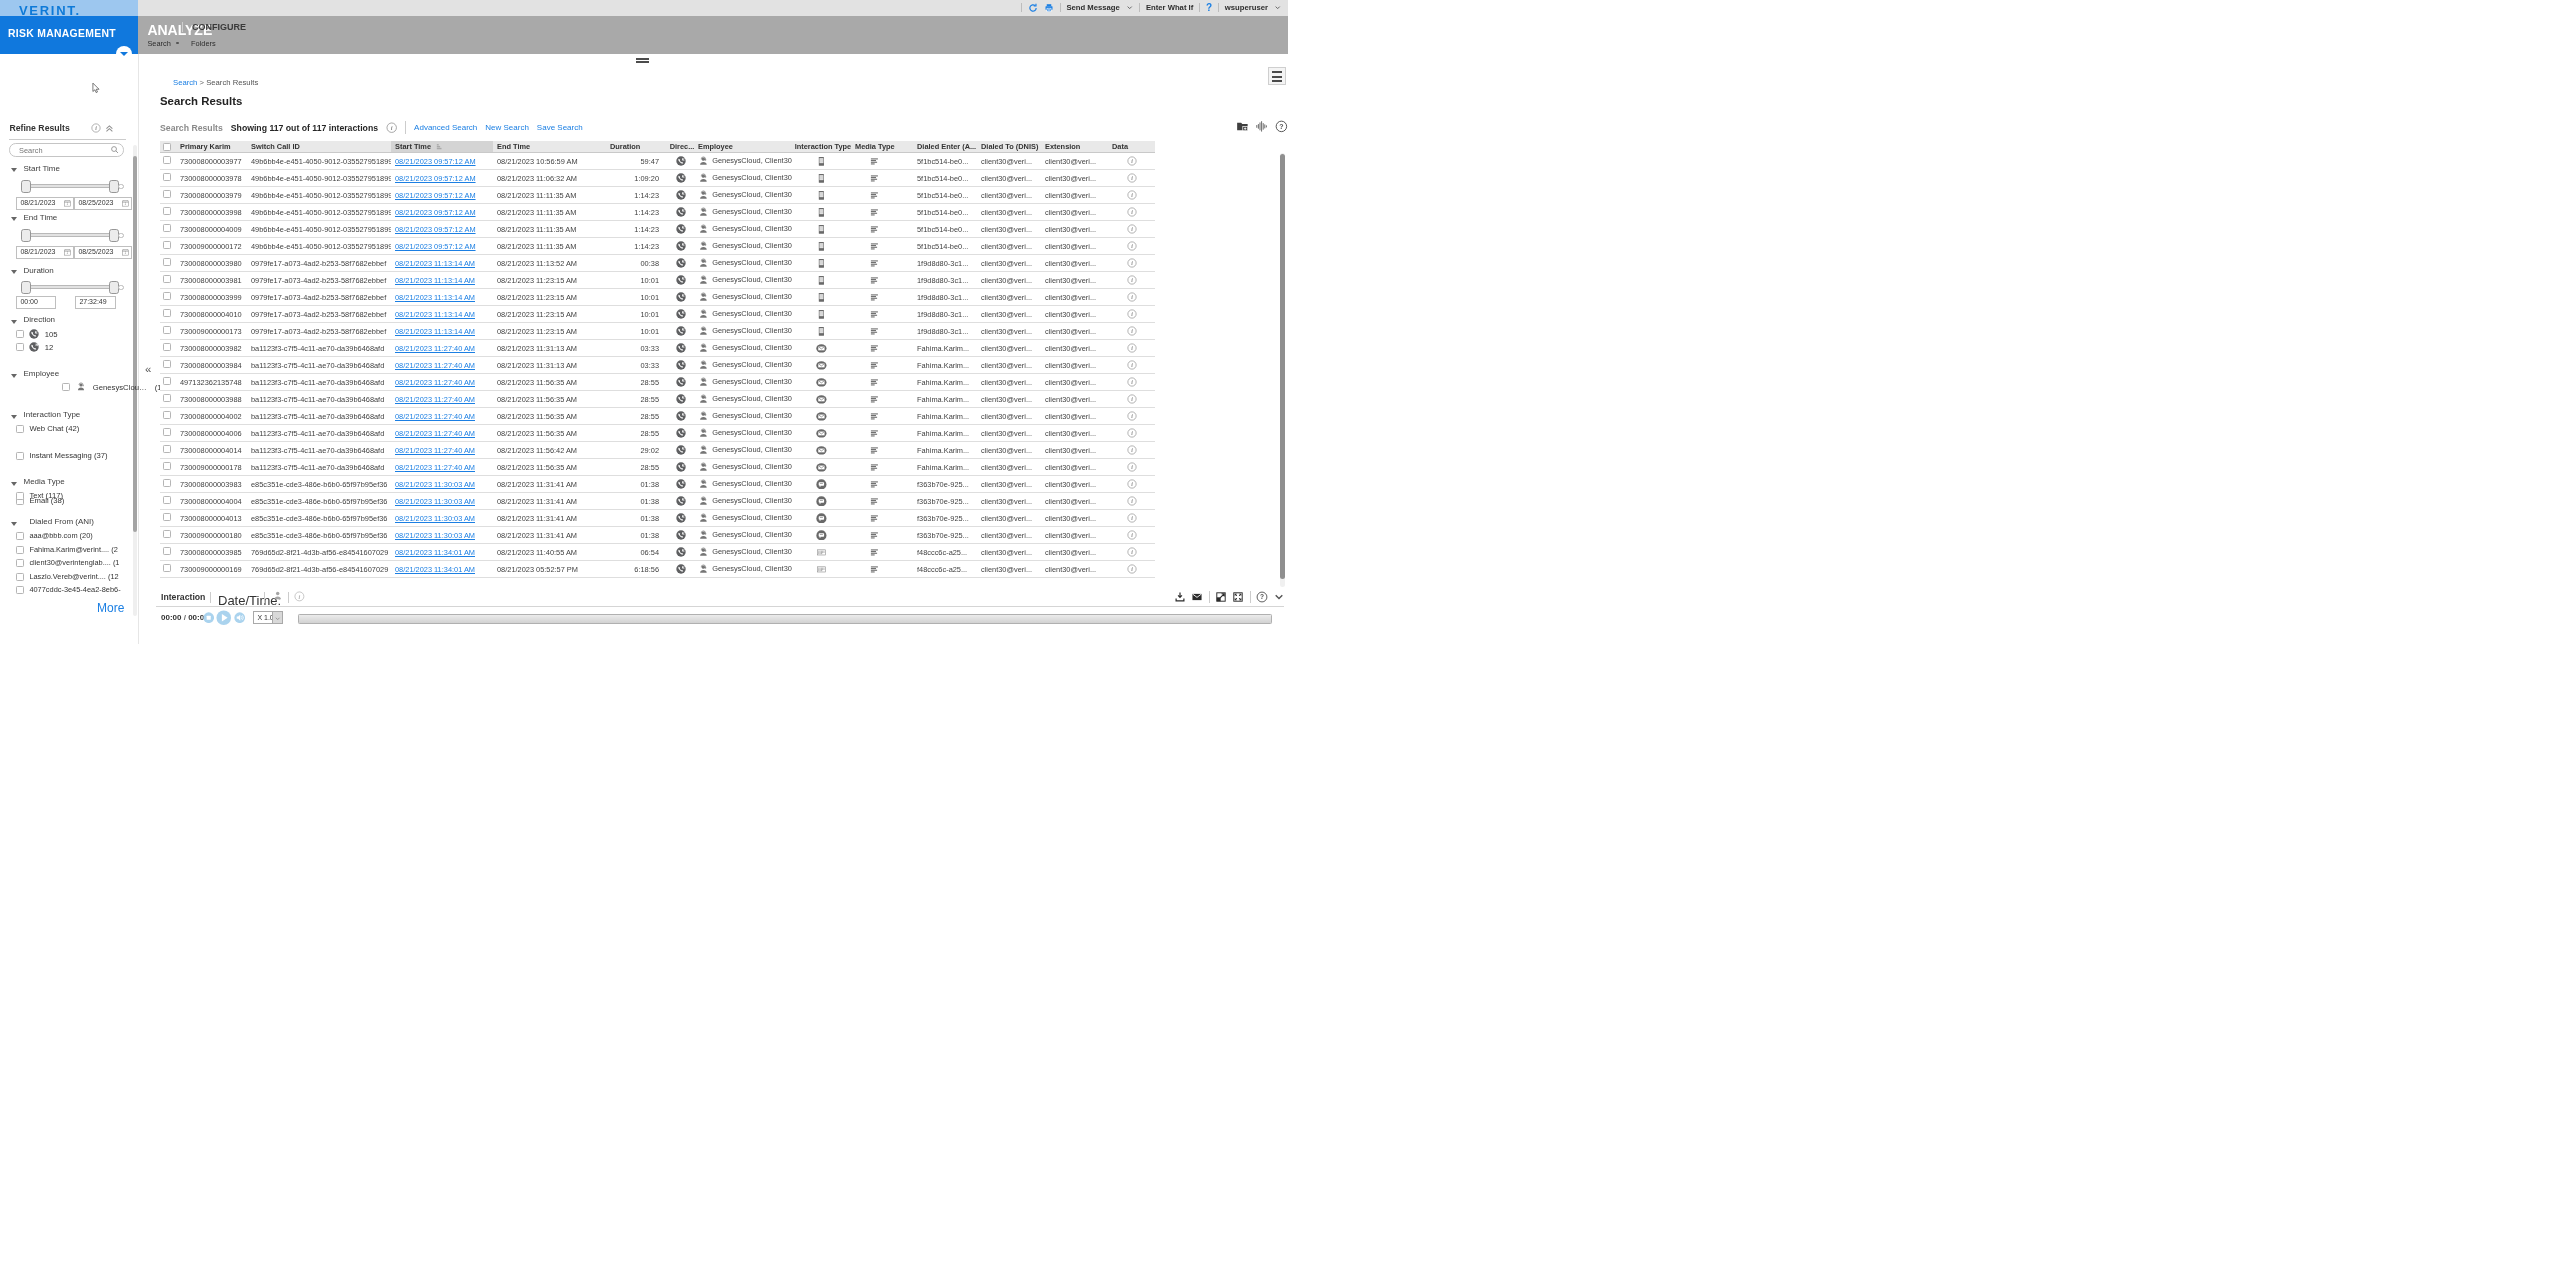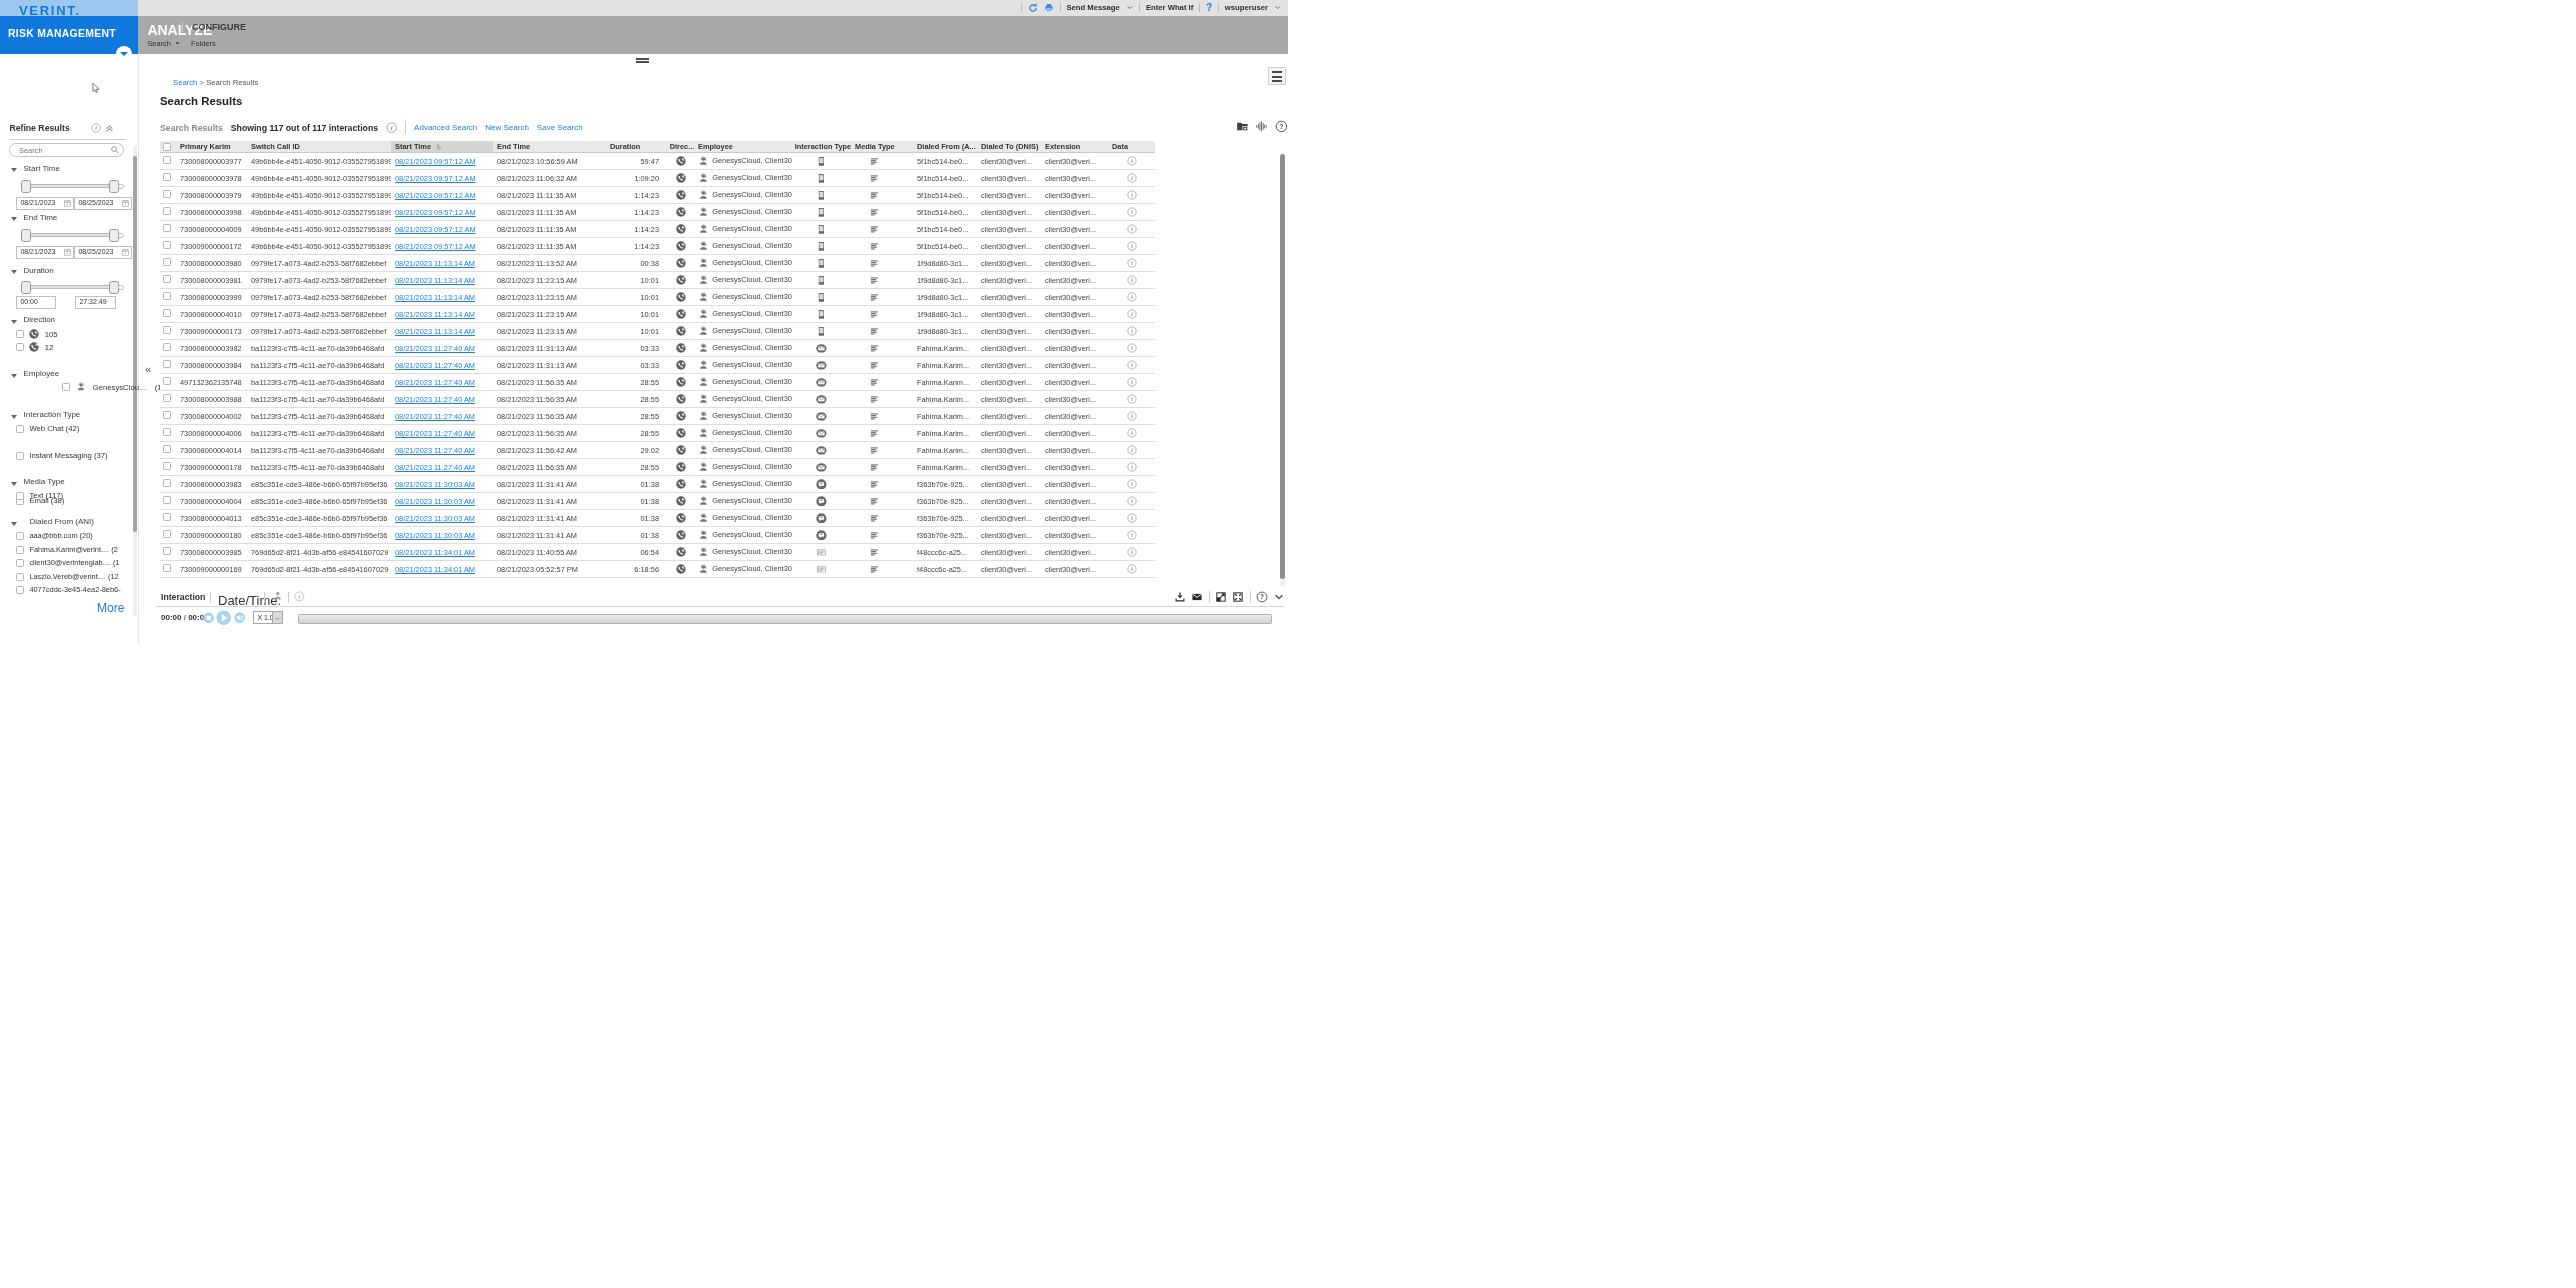--- a/index.html
+++ b/index.html
@@ -462,21 +462,21 @@
             </g>
           </svg>
         </span>
     </div>
     <div class="th c-end">End Time</div>
     <div class="th c-dur" style="justify-content:flex-start;padding-left:4px;">Duration</div>
     <div class="th c-dir" style="justify-content:flex-start;padding-left:2.7px;">Direc...</div>
     <div class="th c-emp">Employee</div>
     <div class="th c-it" style="justify-content:flex-start;padding-left:2.7px;">Interaction Type</div>
     <div class="th c-md" style="padding-left:4px;">Media Type</div>
-    <div class="th c-from">Dialed From (A...</div>
+    <div class="th c-from">Dialed Enter (A...</div>
     <div class="th c-to">Dialed To (DNIS)</div>
     <div class="th c-ext">Extension</div>
     <div class="th c-data" style="justify-content:flex-start;padding-left:4px;">Data</div>
   </div>
 
   <div class="tbody" id="tbody">
       <div class="tr">
         <div class="td c-sel"><span class="cb"></span></div>
         <div class="td c-inum">730008000003977</div>
         <div class="td c-sw">49b6bb4e-e451-4050-9012-035527951899</div>

